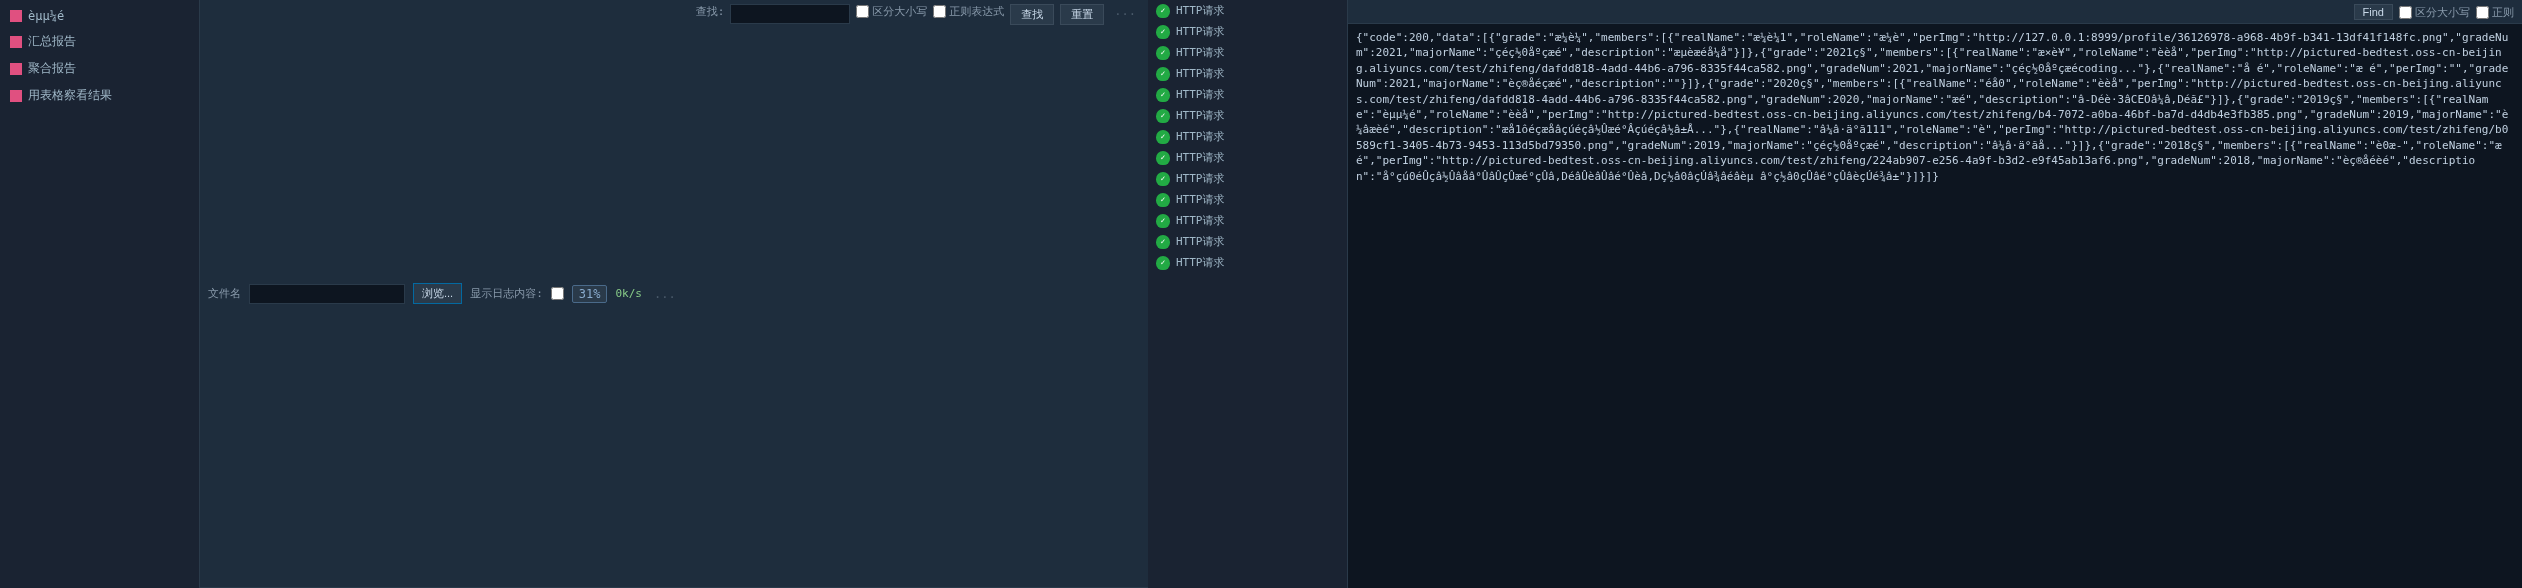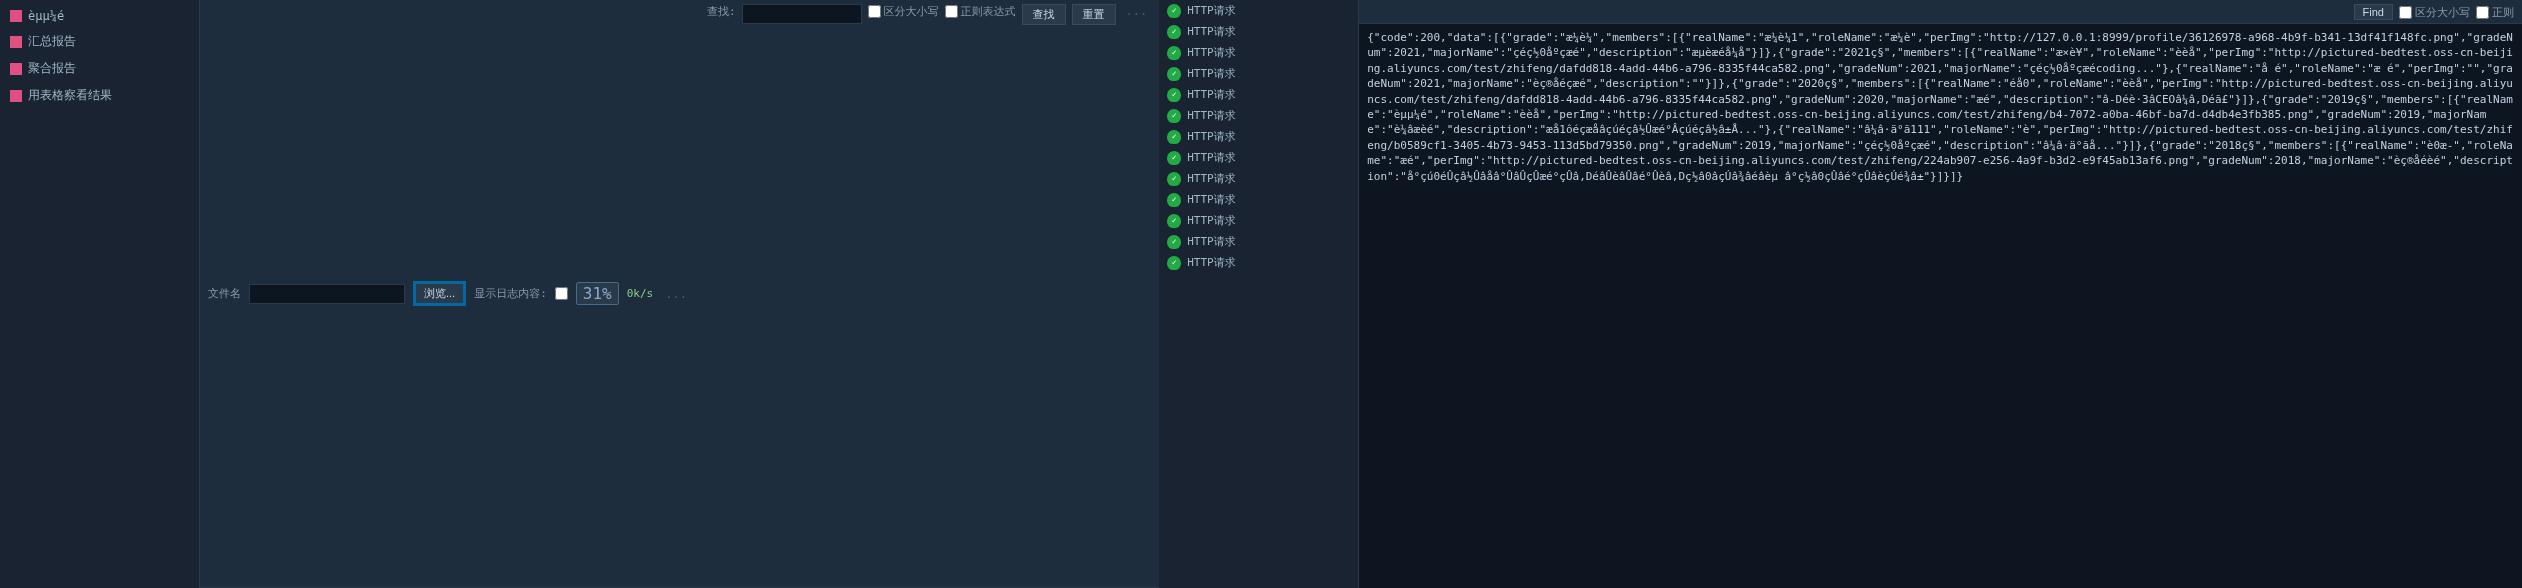--- a/index.html
+++ b/index.html
@@ -67,41 +67,41 @@
       flex: 1;
       background: #0d1520;
       border: 1px solid #2a3a4a;
       color: #c8d8e8;
       padding: 2px 6px;
       font-size: 11px;
       height: 20px;
     }
     .browse-btn {
       background: #2a3a4a;
-      border: 3px solid #0369a1;
+      border: 1px solid #0369a1;
       color: #c8d8e8;
       padding: 2px 8px;
       font-size: 11px;
       cursor: pointer;
       white-space: nowrap;
     }
     .log-label {
       color: #8899aa;
       font-size: 11px;
       white-space: nowrap;
     }
     .log-checkbox {
       accent-color: #4a8aaa;
     }
     .percent-badge {
       background: #2a3a4a;
       border: 1px solid #4a6a8a;
       color: #88aacc;
       padding: 1px 6px;
-      font-size: 16px;
+      font-size: 12px;
       border-radius: 2px;
     }
     .speed-display {
       color: #88cc88;
       font-size: 11px;
     }
 
     
     .search-bar {
       background: #1e2d3d;

